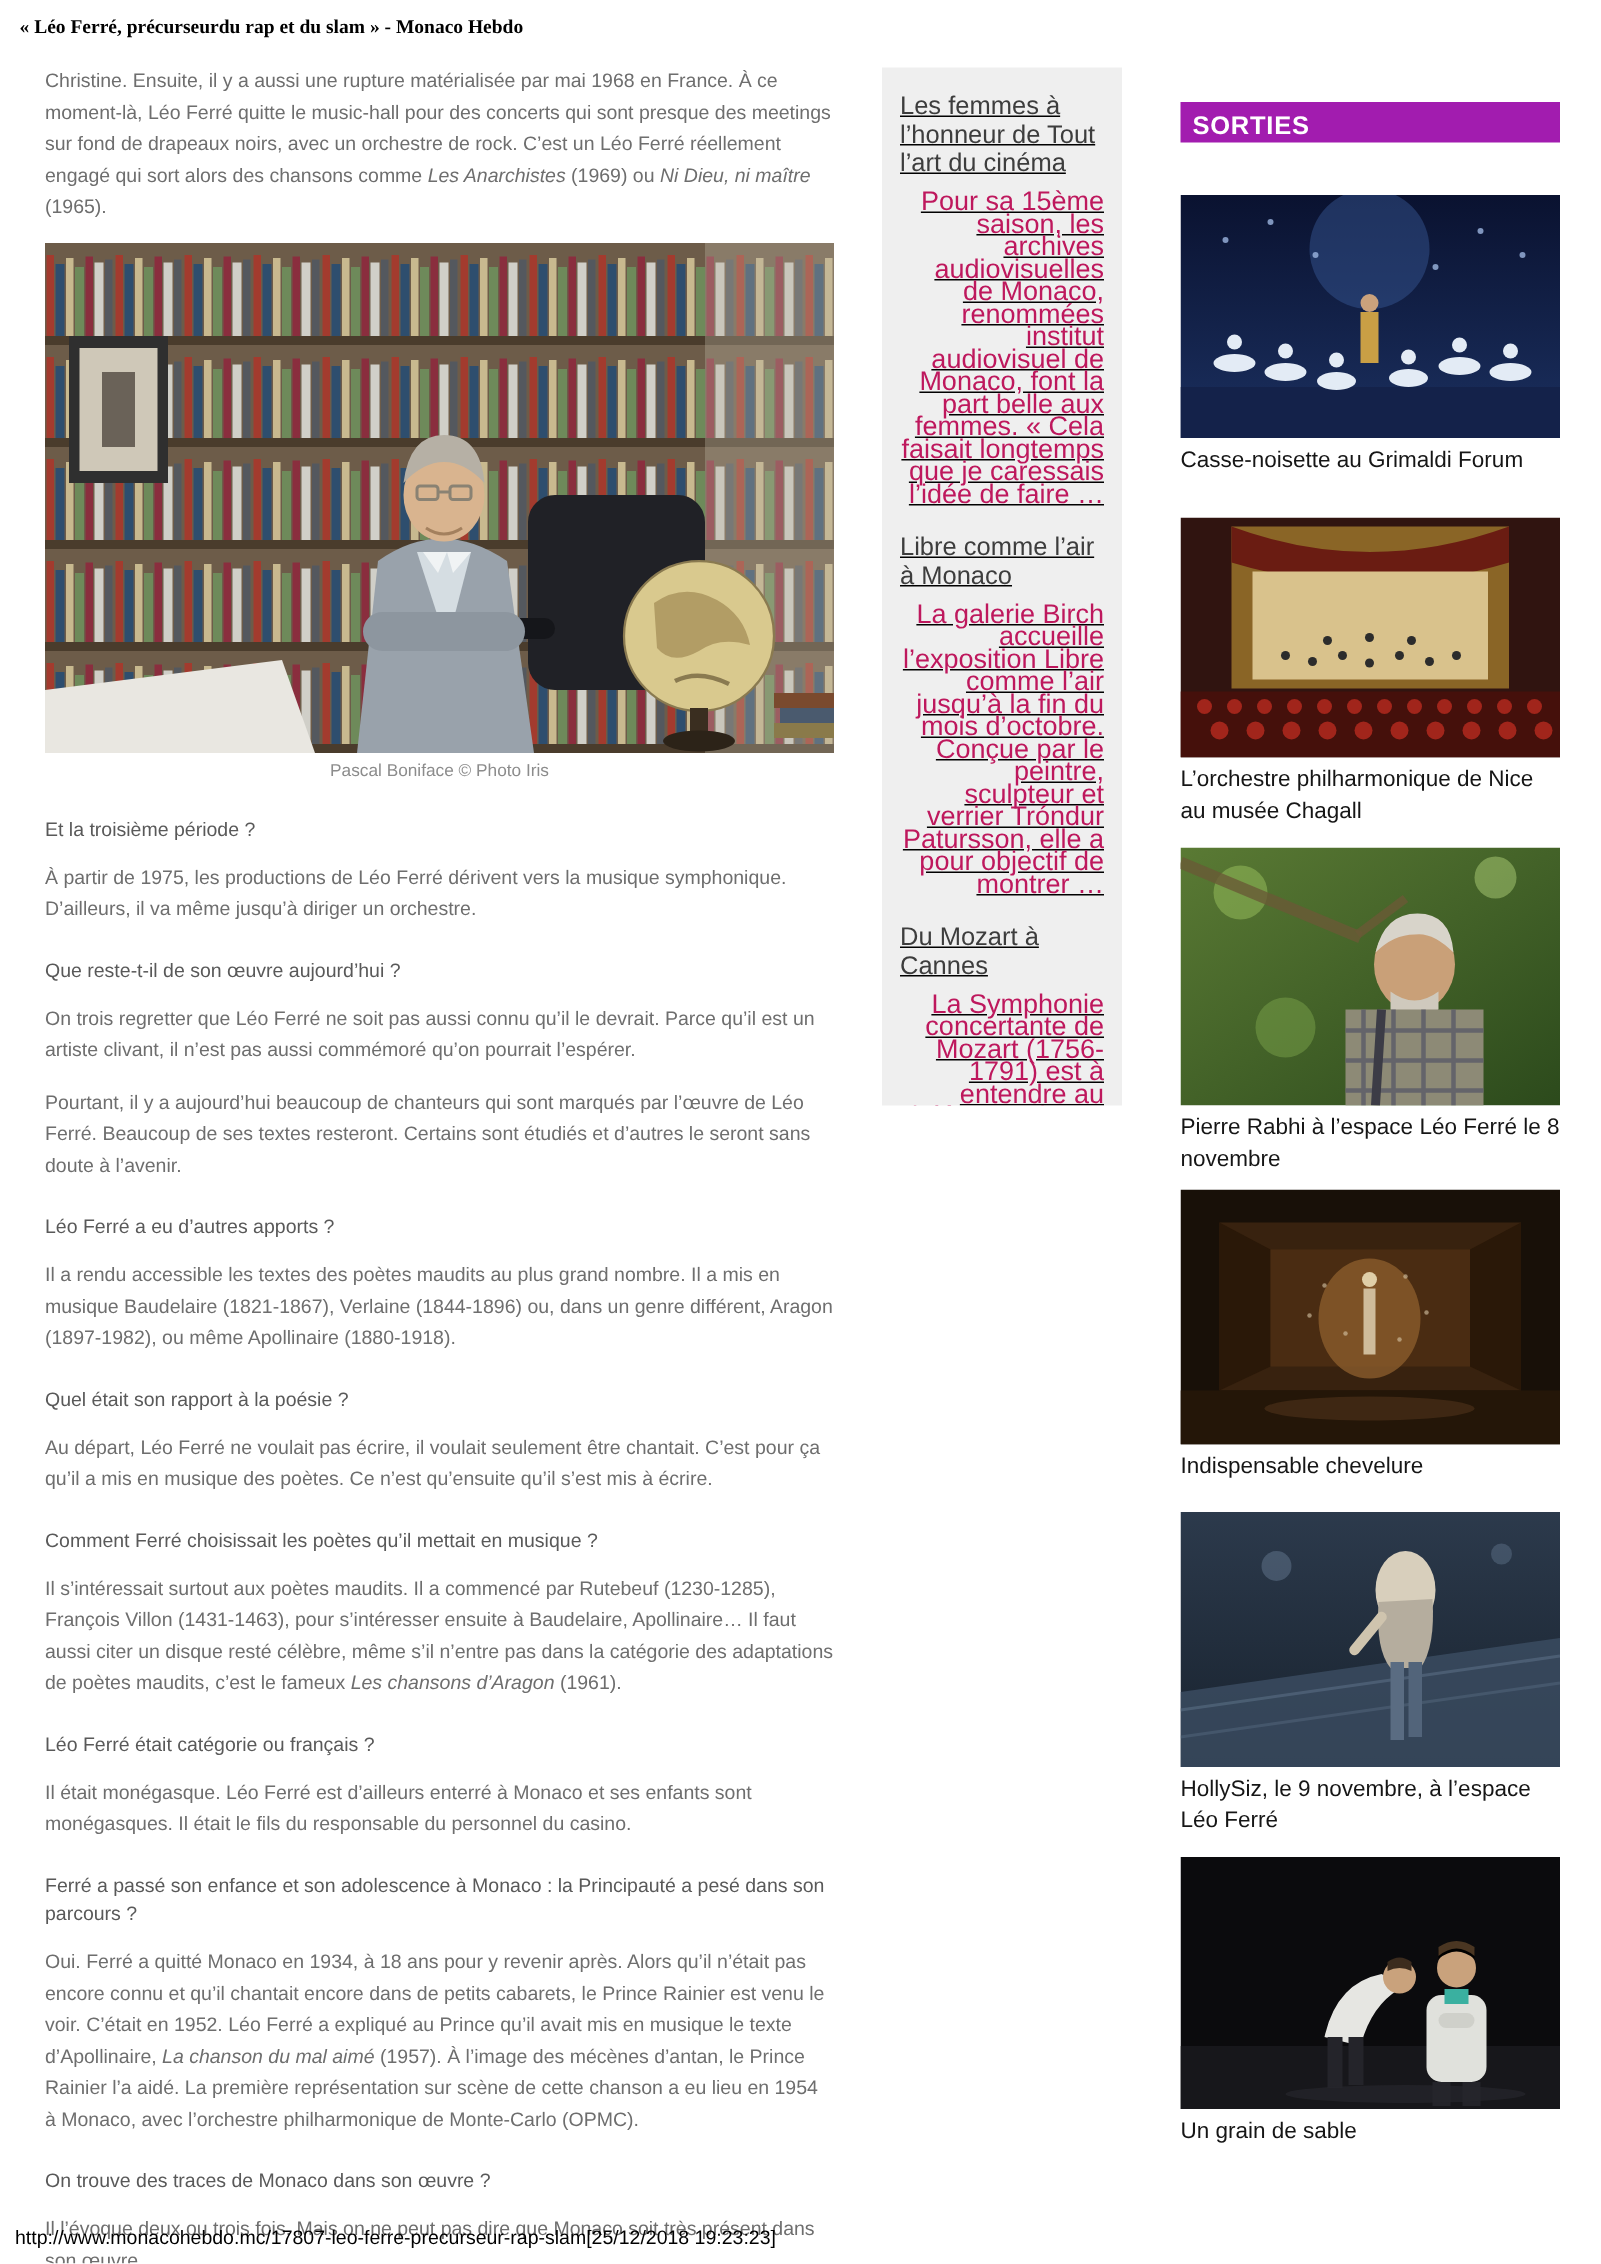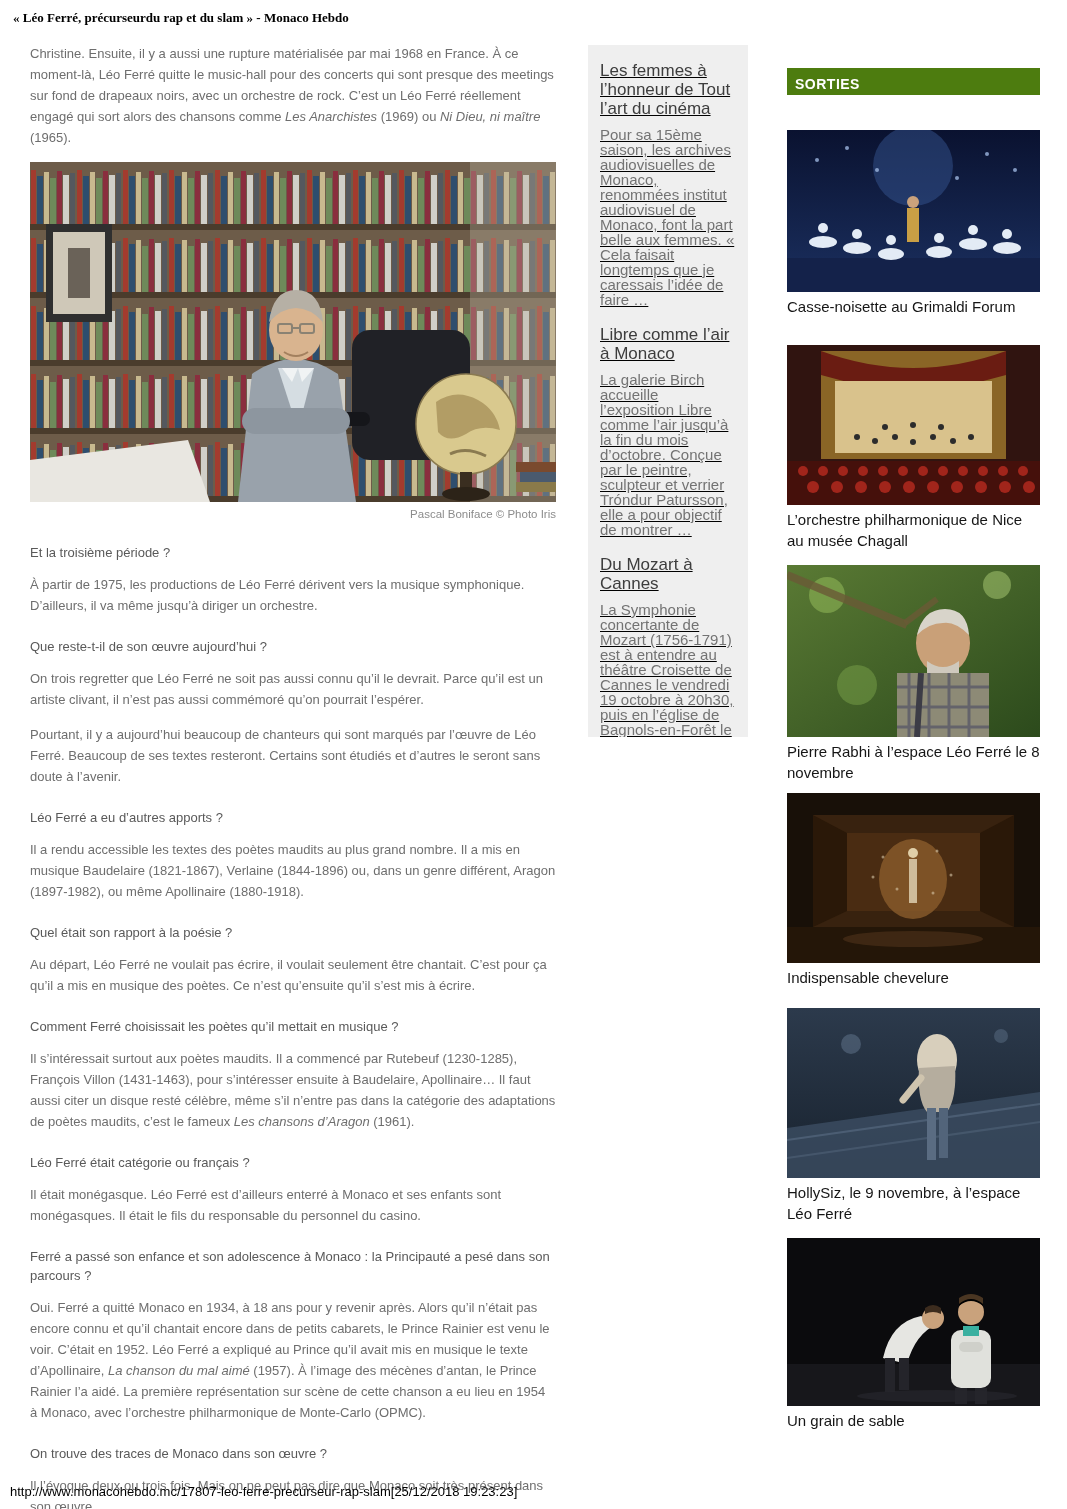--- a/index.html
+++ b/index.html
@@ -9,33 +9,33 @@
        font-size:13px;color:#000;white-space:nowrap;font-weight:bold;}
   .ftr{position:absolute;left:10px;top:1484px;font-family:Liberation Sans, sans-serif;
        font-size:13px;color:#000;white-space:nowrap;}
 
   
   .main{position:absolute;left:30px;top:43px;width:526px;color:#6e6e6e;
         font-size:13px;line-height:21px;}
   .main p{margin:0 0 14px 0;}
   .main h3{color:#595959;font-size:13px;line-height:19px;font-weight:normal;margin:21px 0 12px 0;}
   .photo{display:block;width:526px;height:340px;margin-top:5px;}
-  .caption{text-align:right;font-size:11.5px;line-height:15px;color:#8c8c8c;margin:5px 0 0 0;}
+  .caption{text-align:center;font-size:11.5px;line-height:15px;color:#8c8c8c;margin:5px 0 0 0;}
 
   
   .mid{position:absolute;left:588px;top:45px;width:160px;height:692px;background:#efefef;
        box-sizing:border-box;padding:16px 12px;overflow:hidden;}
   .mid .item{margin-bottom:18px;text-decoration:underline;}
   .mid h2{font-size:17px;line-height:19px;font-weight:normal;color:#3d3d3d;margin:0 0 9px 0;}
-  .mid p{font-size:15px;line-height:15px;color:#737373;margin:0;}
+  .mid p{font-size:18px;line-height:15px;color:#be185d;margin:0;text-align:right;}
 
   
   .right{position:absolute;left:787px;top:0;width:253px;height:1460px;}
-  .bar{position:absolute;left:0;top:68px;width:253px;height:27px;background:#4d7c0f;
-       box-sizing:border-box;padding-left:8px;color:#fff;font-weight:bold;font-size:14px;
+  .bar{position:absolute;left:0;top:68px;width:253px;height:27px;background:#a21caf;
+       box-sizing:border-box;padding-left:8px;color:#fff;font-weight:bold;font-size:17px;
        letter-spacing:.5px;line-height:32px;overflow:hidden;}
   .sortie{position:absolute;left:0;width:253px;}
   .sortie svg{display:block;width:253px;}
   .scap{font-size:15px;line-height:21px;color:#161616;margin-top:4px;}
 </style>
 </head>
 <body>
 
 <div class="page">
 

